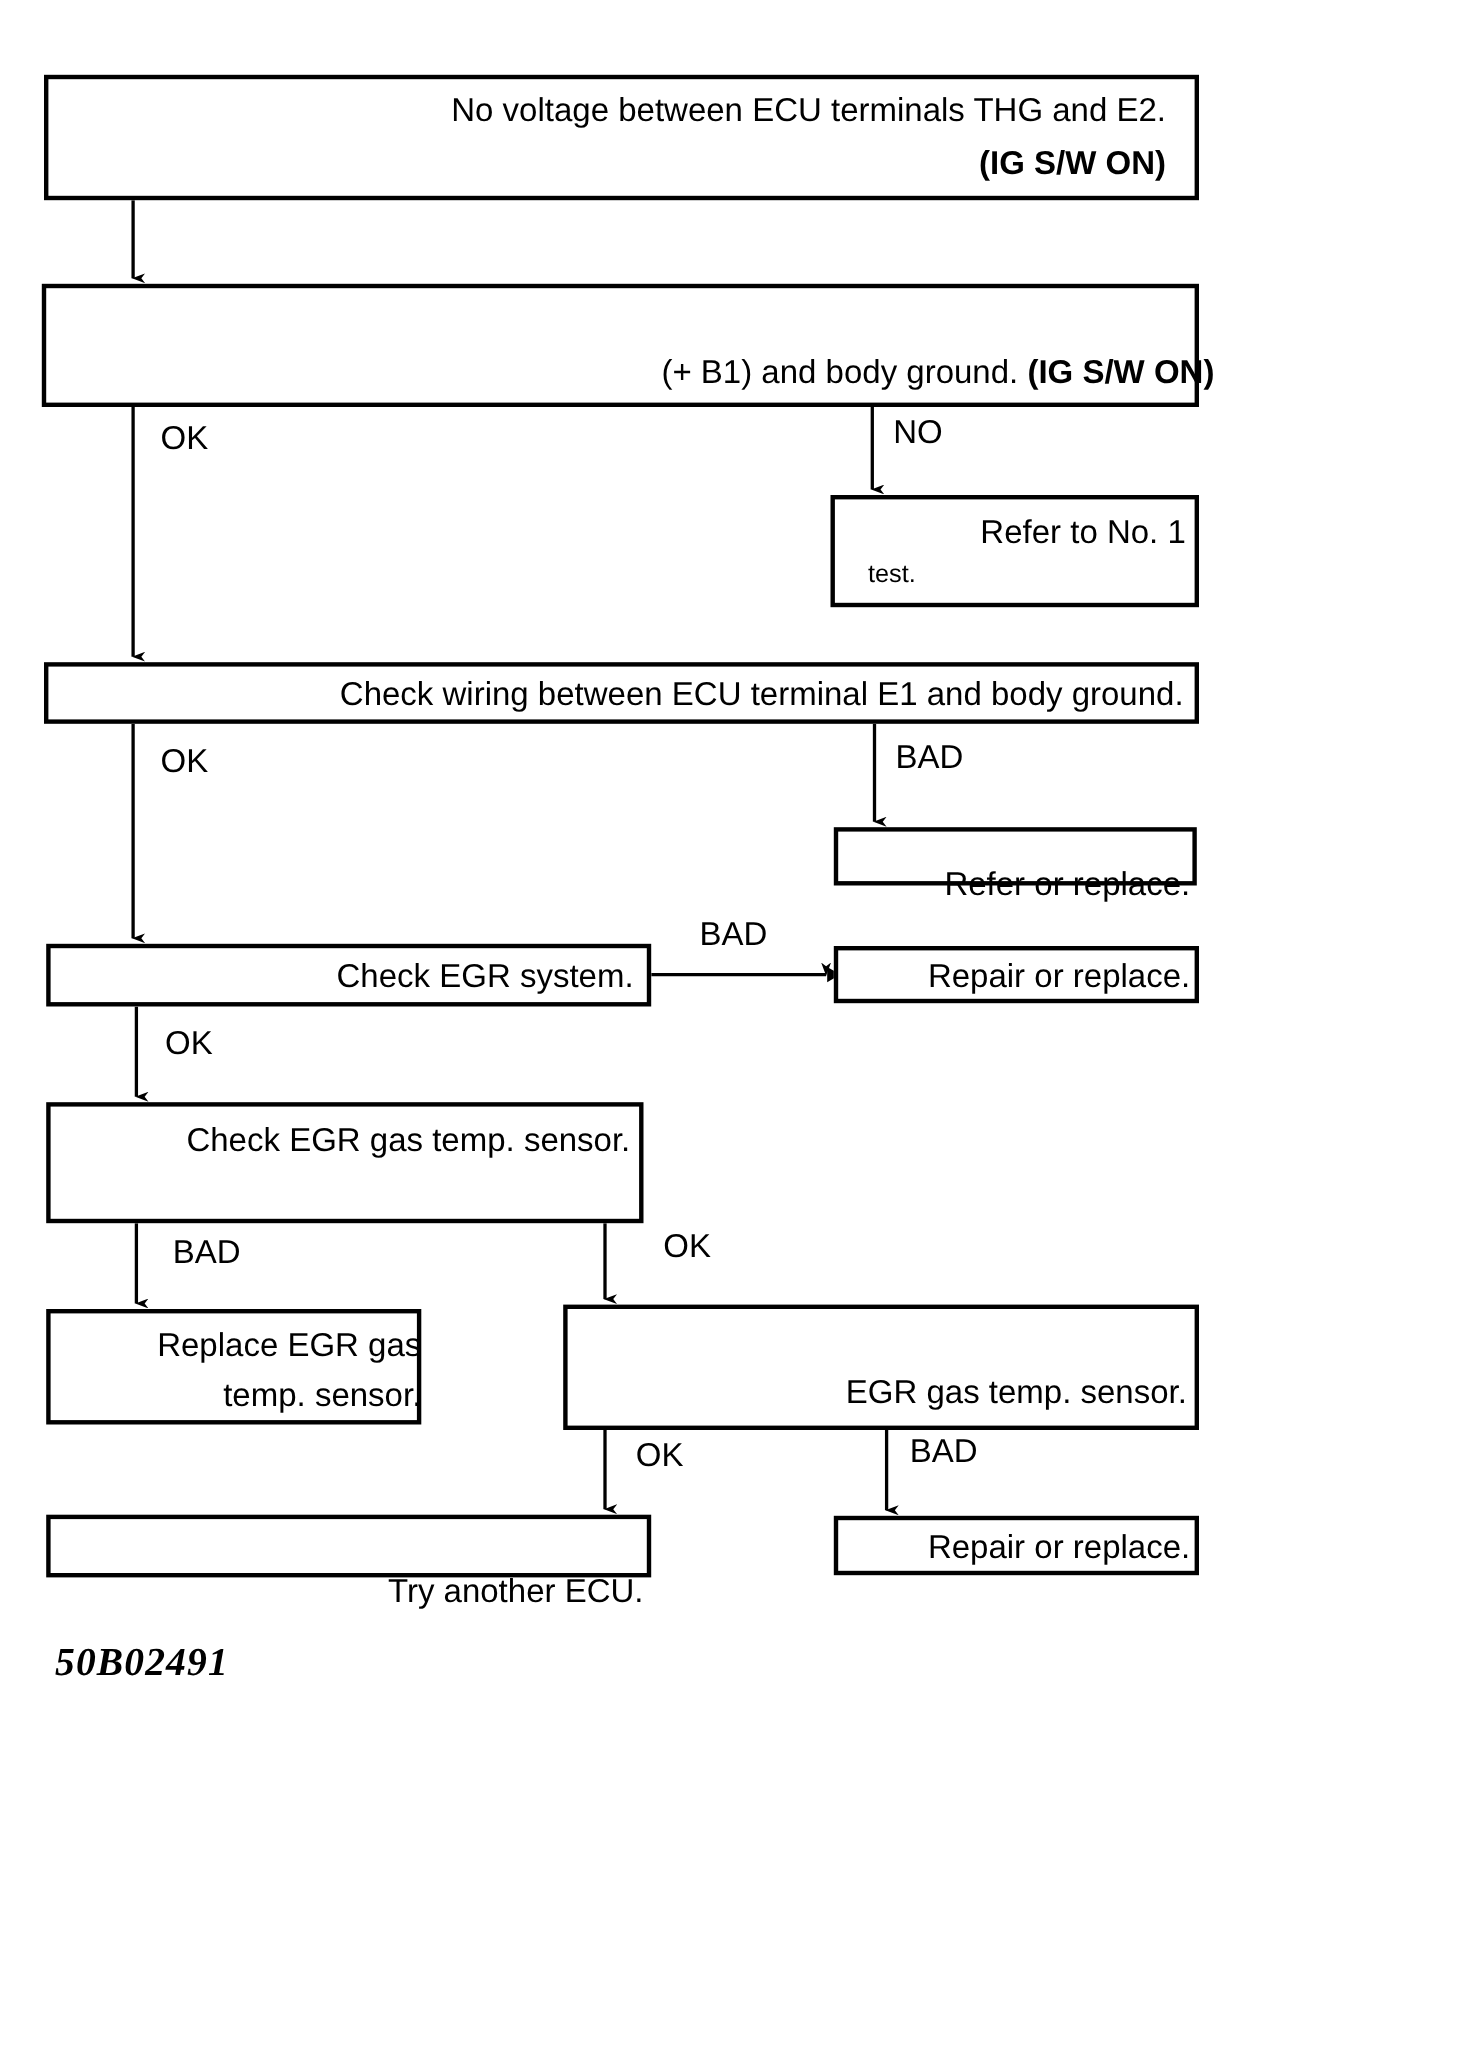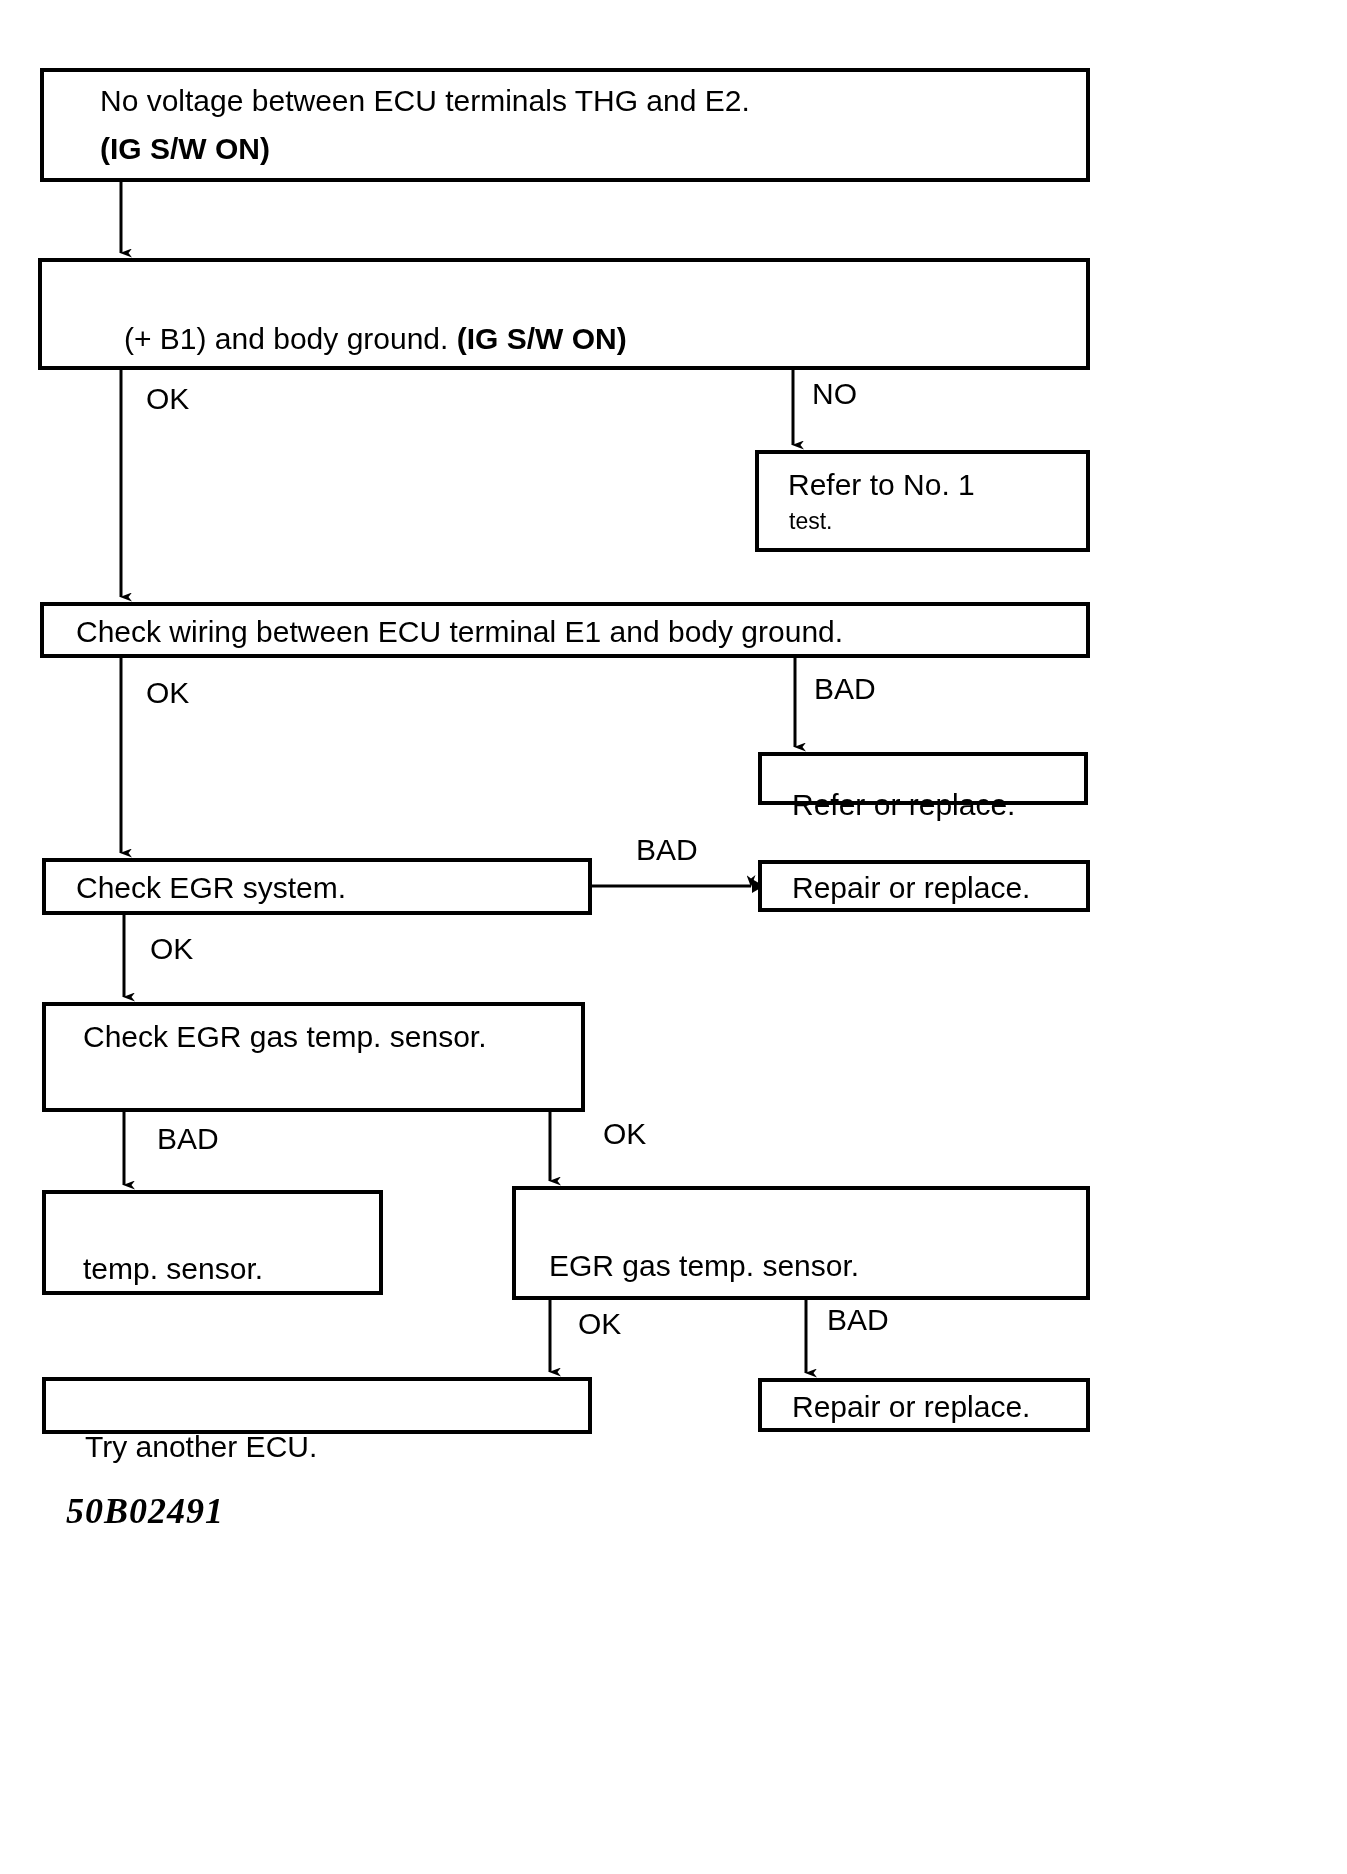--- a/index.html
+++ b/index.html
@@ -36,20 +36,21 @@
   }
   .node-text {
     position: absolute;
     box-sizing: border-box;
     font-family: "Liberation Sans", sans-serif;
     font-size: 30px;
     line-height: 1.42;
     color: #000;
     white-space: pre-line;
     letter-spacing: 0px;
+    text-align: right;
   }
   .node-text.bold {
     font-weight: bold;
   }
   .node-text .b {
     font-weight: bold;
   }
   .small-text {
     position: absolute;
     font-family: "Liberation Sans", sans-serif;
@@ -143,29 +144,30 @@
 
   <div class="edge-label" style="left:150px; top:932px;">OK</div>
 
   <div class="node-box" style="left:42px; top:1002px; width:543px; height:110px;"></div>
   <div class="node-text" style="left:83px; top:1016px; width:490px;">Check EGR gas temp. sensor.</div>
 
   <div class="edge-label" style="left:157px; top:1122px;">BAD</div>
   <div class="edge-label" style="left:603px; top:1117px;">OK</div>
 
   <div class="node-box" style="left:42px; top:1190px; width:341px; height:105px;"></div>
+  <div class="node-text" style="left:83px; top:1203px; width:300px;">Replace EGR gas</div>
   <div class="node-text" style="left:83px; top:1248px; width:300px;">temp. sensor.</div>
 
   <div class="node-box" style="left:512px; top:1186px; width:578px; height:114px;"></div>
   <div class="node-text" style="left:549px; top:1245px; width:530px;">EGR gas temp. sensor.</div>
 
   <div class="edge-label" style="left:578px; top:1307px;">OK</div>
   <div class="edge-label" style="left:827px; top:1303px;">BAD</div>
 
   <div class="node-box" style="left:42px; top:1377px; width:550px; height:57px;"></div>
   <div class="node-text" style="left:85px; top:1386px; width:500px;margin-top:40px;">Try another ECU.</div>
 
   <div class="node-box" style="left:758px; top:1378px; width:332px; height:54px;"></div>
   <div class="node-text" style="left:792px; top:1386px; width:290px;">Repair or replace.</div>
 
-  <div class="figure-code" style="left:50px; top:1490px;margin-left:16px;">50B02491</div>
+  <div class="figure-code" style="left:50px; top:1490px;">50B02491</div>
 
 </div>
 
 </body></html>

